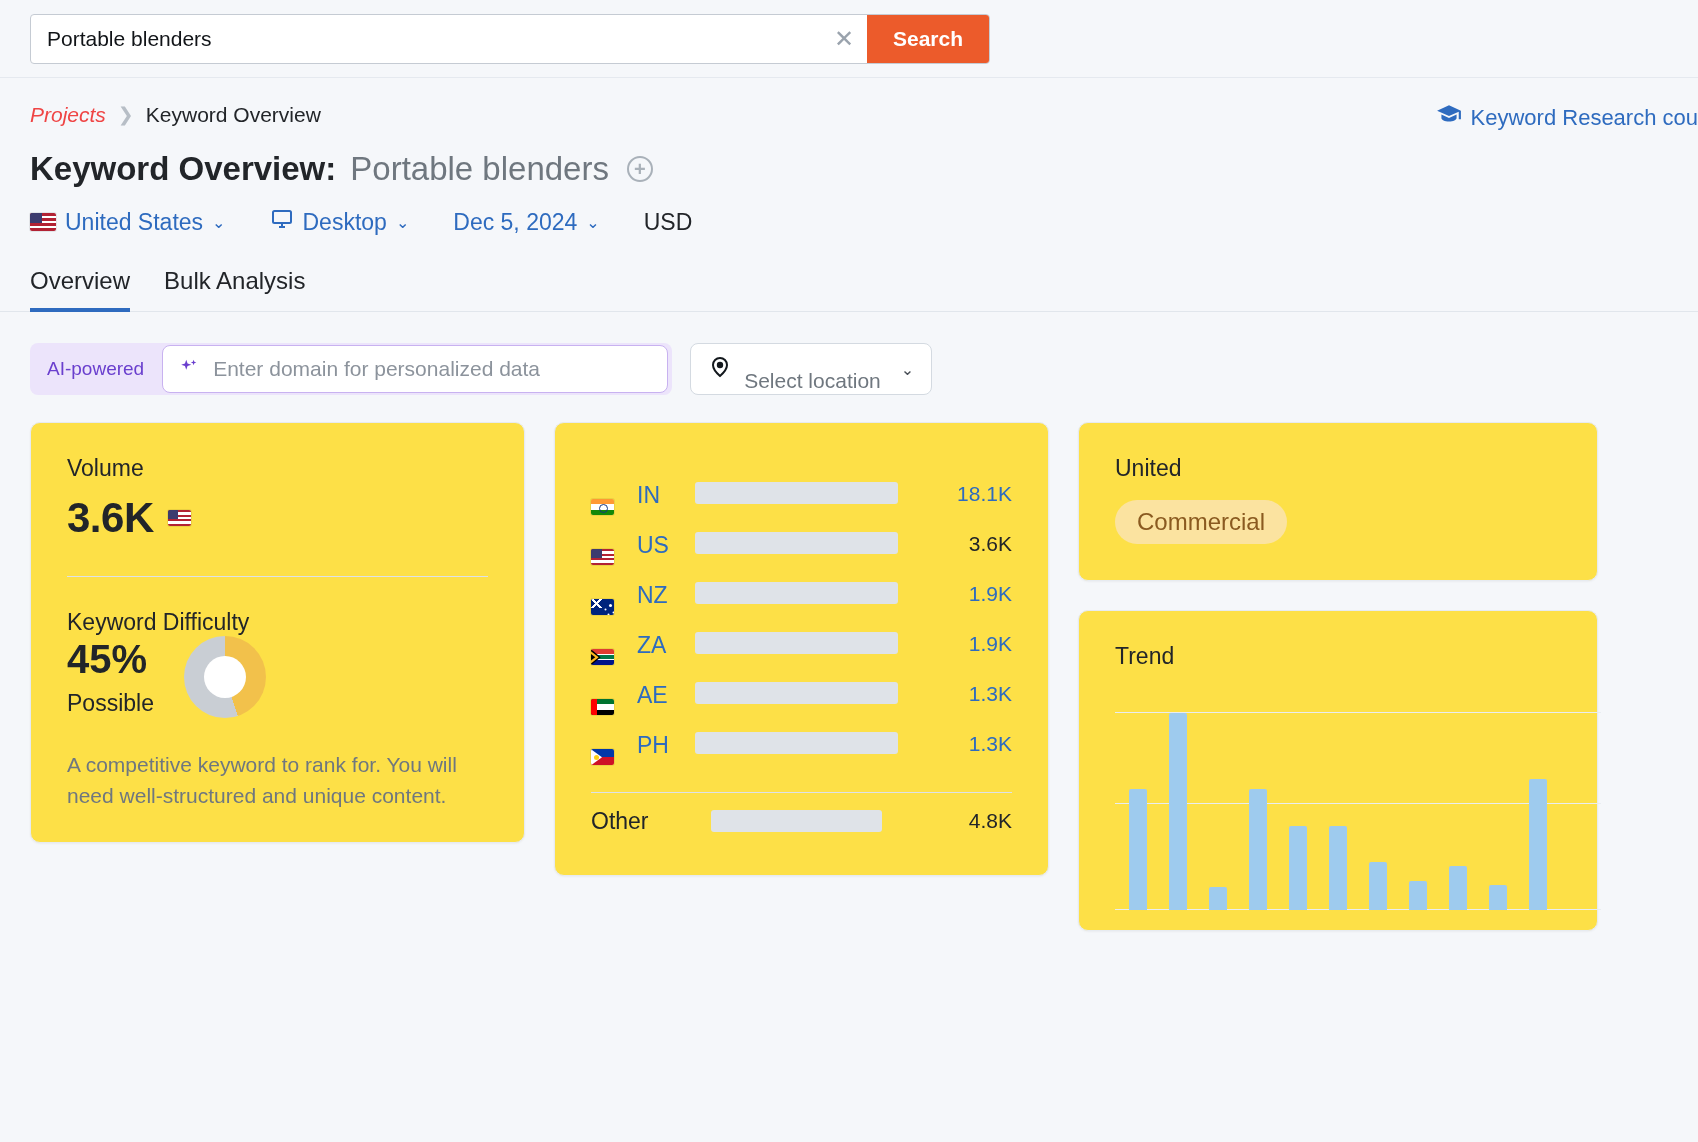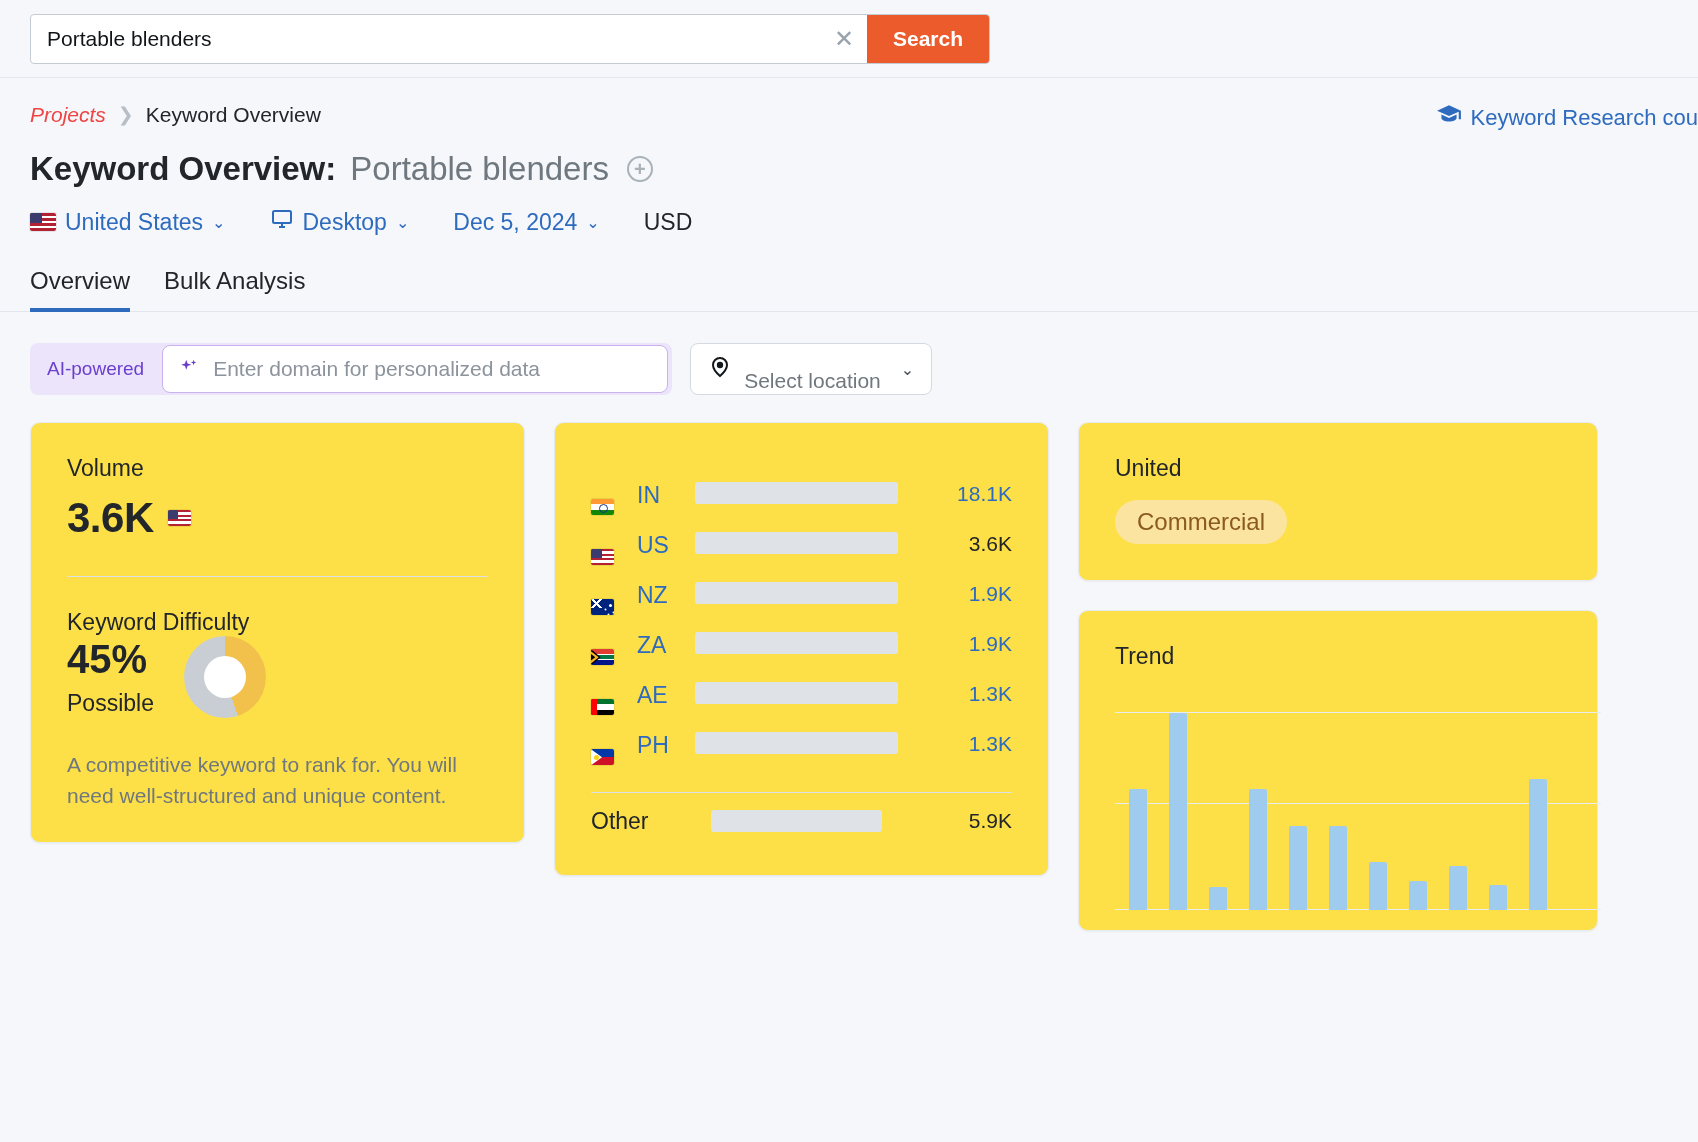--- a/index.html
+++ b/index.html
@@ -464,21 +464,21 @@
         <span class="ctry-val">1.3K</span>
       </div>
 
       <div class="ctry-sep"></div>
 
       <div class="other-row">
         <span class="other-label">Other</span>
         <span class="bar-track">
           <span class="bar-fill" style="width:24%"></span>
         </span>
-        <span class="ctry-val plain">5.9K</span>
+        <span class="ctry-val plain">4.8K</span>
       </div>
     </div>
   </div>
 
   <div class="col-right">
     <div class="card card-intent">
       <div class="card-label">United</div>
       <span class="intent-pill">Commercial</span>
     </div>
 

